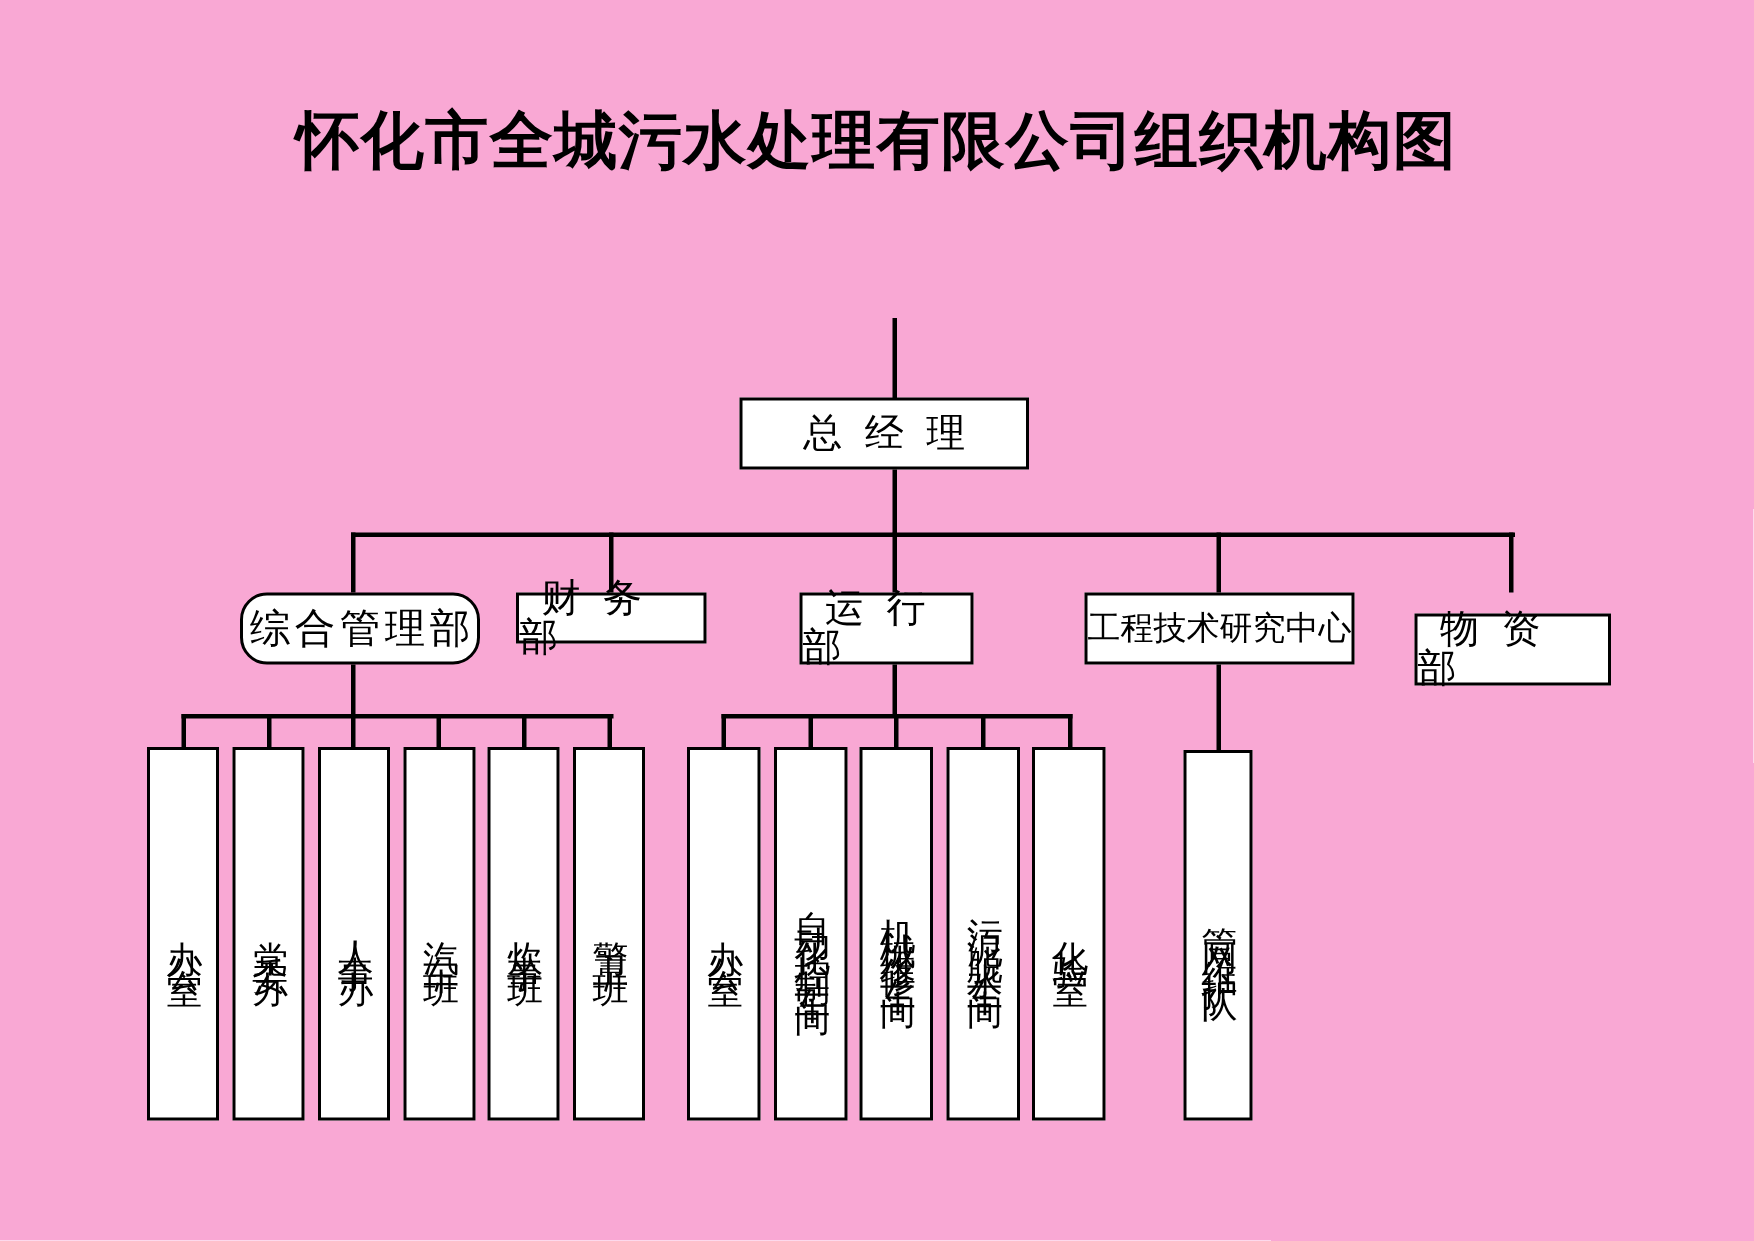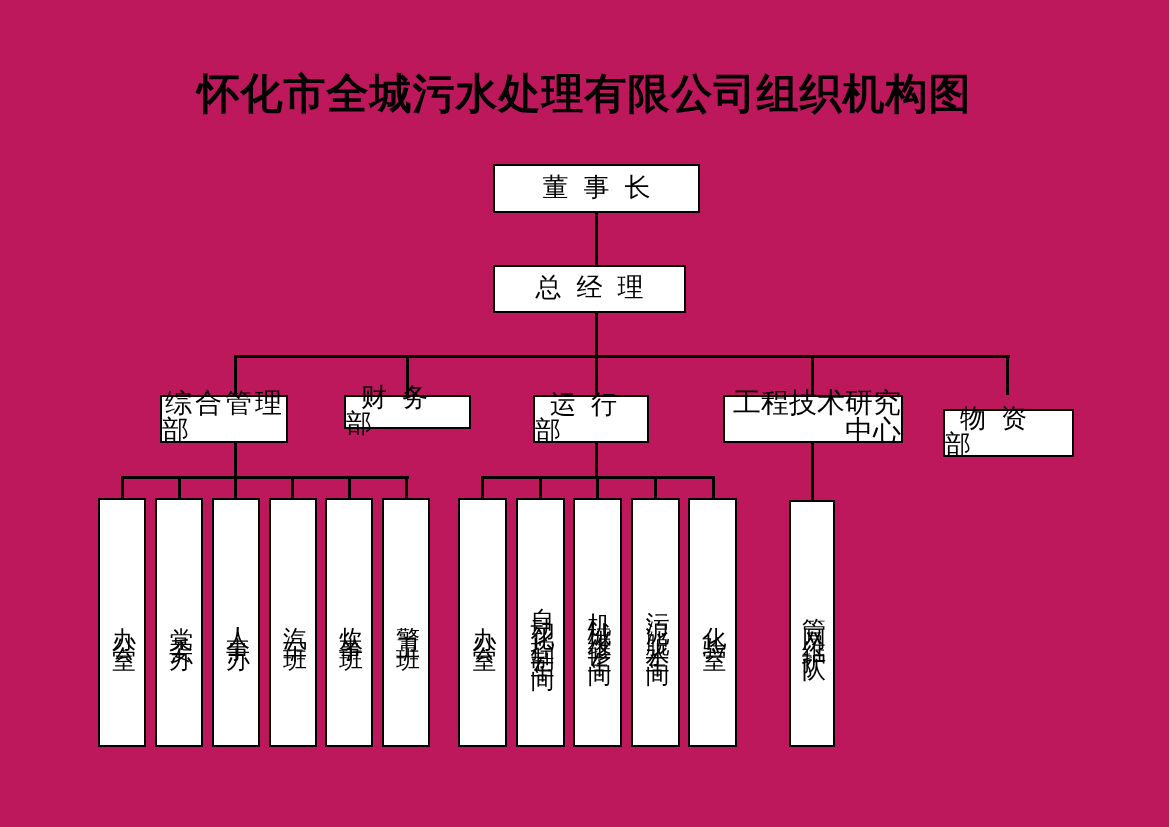--- a/index.html
+++ b/index.html
@@ -1,21 +1,21 @@
 <!DOCTYPE html>
 <html><head>
 <meta charset="utf-8">
 <style>
   html, body { margin: 0; padding: 0; background: #ffffff; }
   .canvas {
     position: relative;
     width: 1169px;
     height: 827px;
-    background: #be185d;
-    font-family: Liberation Mono, monospace;
+    background: #f9a8d4;
+    font-family: Liberation Serif, serif;
     color: #000;
     overflow: hidden;
   }
   .title {
     position: absolute;
     top: 66px;
     left: 0;
     width: 100%;
     margin: 0;
     text-align: center;
@@ -31,40 +31,39 @@
     background: #ffffff;
     display: flex;
     align-items: center;
     justify-content: center;
     font-size: 26px;
     line-height: 1;
     color: #000;
   }
   .hbox.ls-wide  { letter-spacing: 15px; text-indent: 15px; }
   .hbox.ls-mid   { letter-spacing: 3px;  text-indent: 3px; font-size: 27px; }
-  .hbox.ls-tight { letter-spacing: 0;    font-size: 28px; text-align: right; }
+  .hbox.ls-tight { letter-spacing: 0;    font-size: 22px; }
   .vbox {
     writing-mode: vertical-rl;
     text-orientation: upright;
     letter-spacing: 10px;
     font-size: 24px;
   }
   .line { position: absolute; background: #000; }
 </style>
 </head>
 <body>
 
 <div class="canvas">
 
   <h1 class="title">怀化市全城污水处理有限公司组织机构图</h1>
 
-  <div class="box hbox ls-wide" style="left:493px; top:164px; width:207px; height:49px;">董事长</div>
   <div class="box hbox ls-wide" style="left:493px; top:265px; width:193px; height:48px;">总经理</div>
 
-  <div class="box hbox ls-mid" style="left:160px; top:395px; width:128px; height:48px;">综合管理部</div>
+  <div class="box hbox ls-mid" style="left:160px; top:395px; width:160px; height:48px;border-radius:18px;">综合管理部</div>
   <div class="box hbox ls-wide" style="left:344px; top:395px; width:127px; height:34px;">财务部</div>
   <div class="box hbox ls-wide" style="left:533px; top:395px; width:116px; height:48px;">运行部</div>
   <div class="box hbox ls-tight" style="left:723px; top:395px; width:180px; height:48px;">工程技术研究中心</div>
   <div class="box hbox ls-wide" style="left:943px; top:409px; width:131px; height:48px;">物资部</div>
 
   <div class="box vbox" style="left:98px;  top:498px; width:48px; height:249px;">办公室</div>
   <div class="box vbox" style="left:155px; top:498px; width:48px; height:249px;">党委办</div>
   <div class="box vbox" style="left:212px; top:498px; width:48px; height:249px;">人事办</div>
   <div class="box vbox" style="left:269px; top:498px; width:48px; height:249px;">汽车班</div>
   <div class="box vbox" style="left:325px; top:498px; width:48px; height:249px;">炊事班</div>

